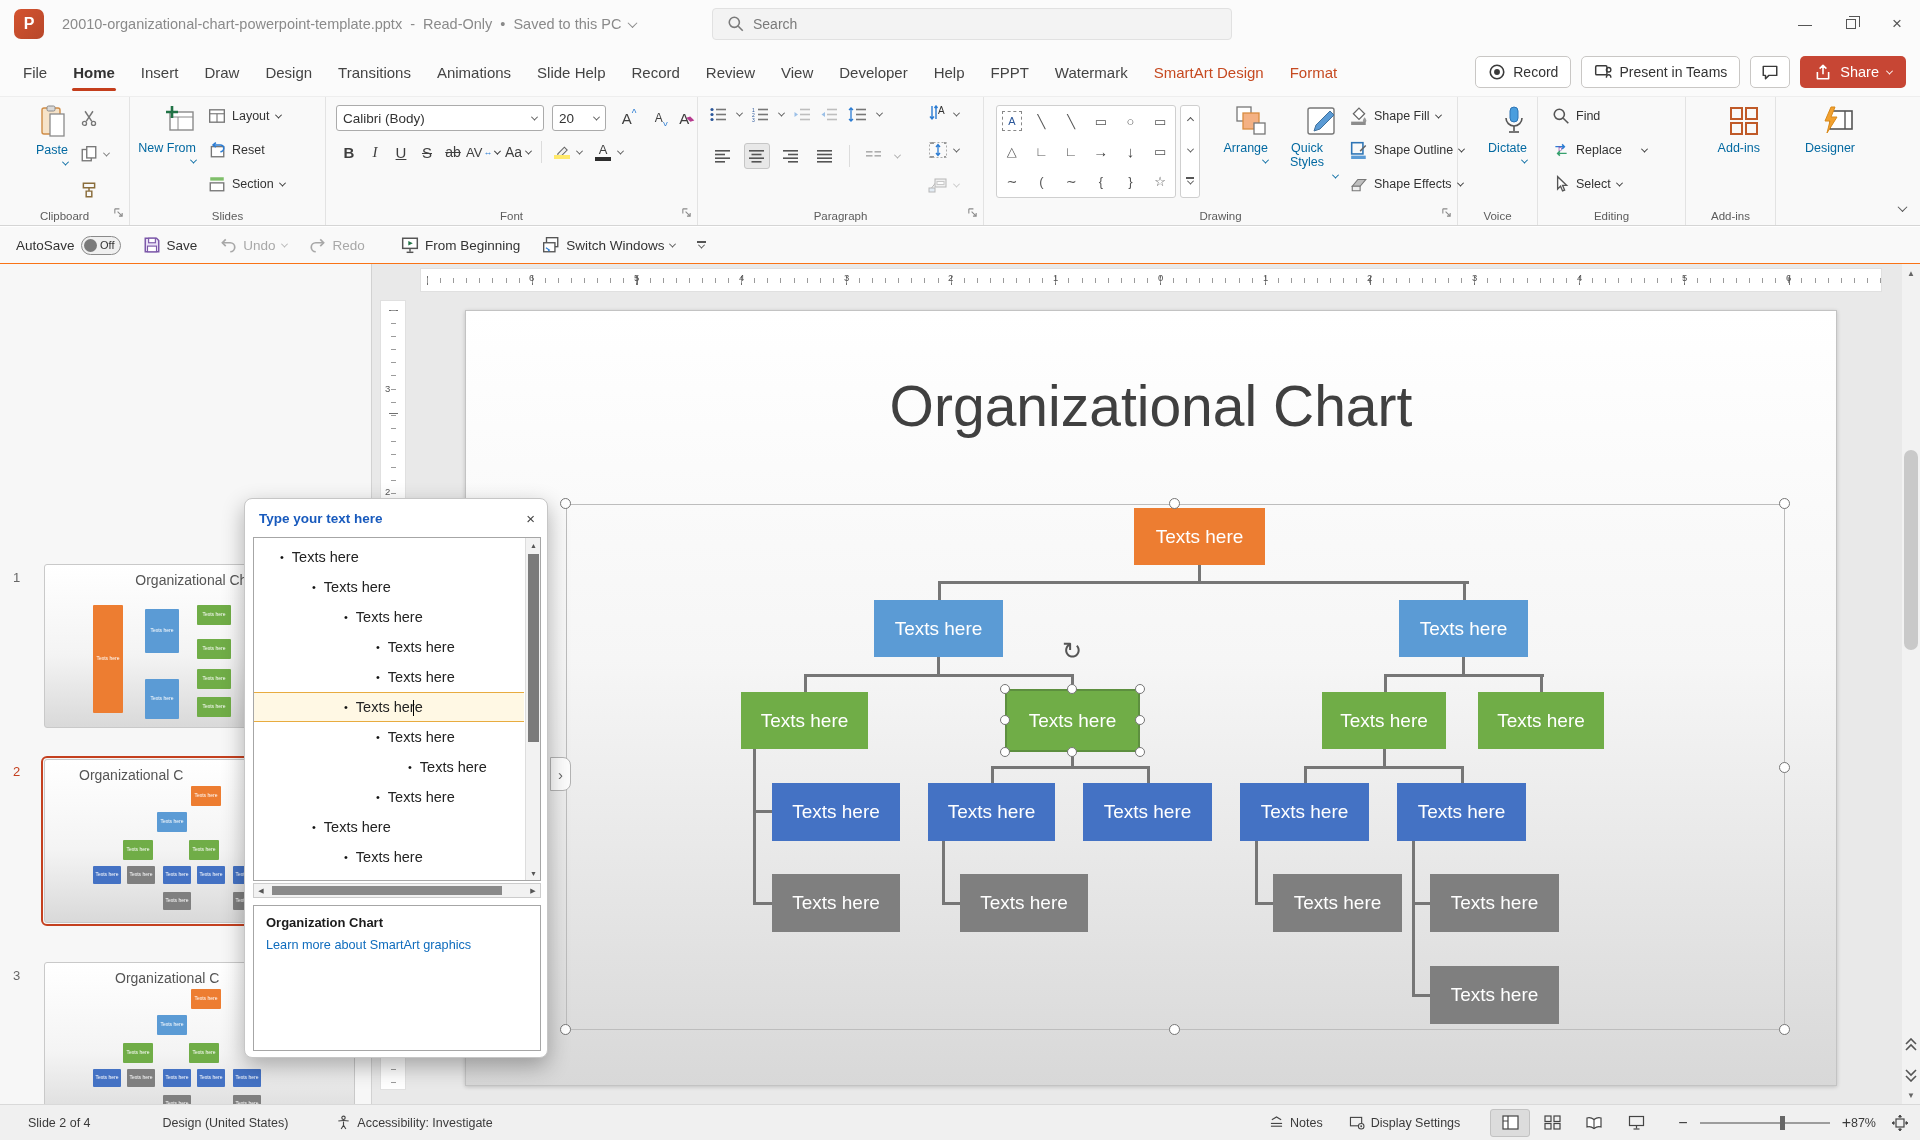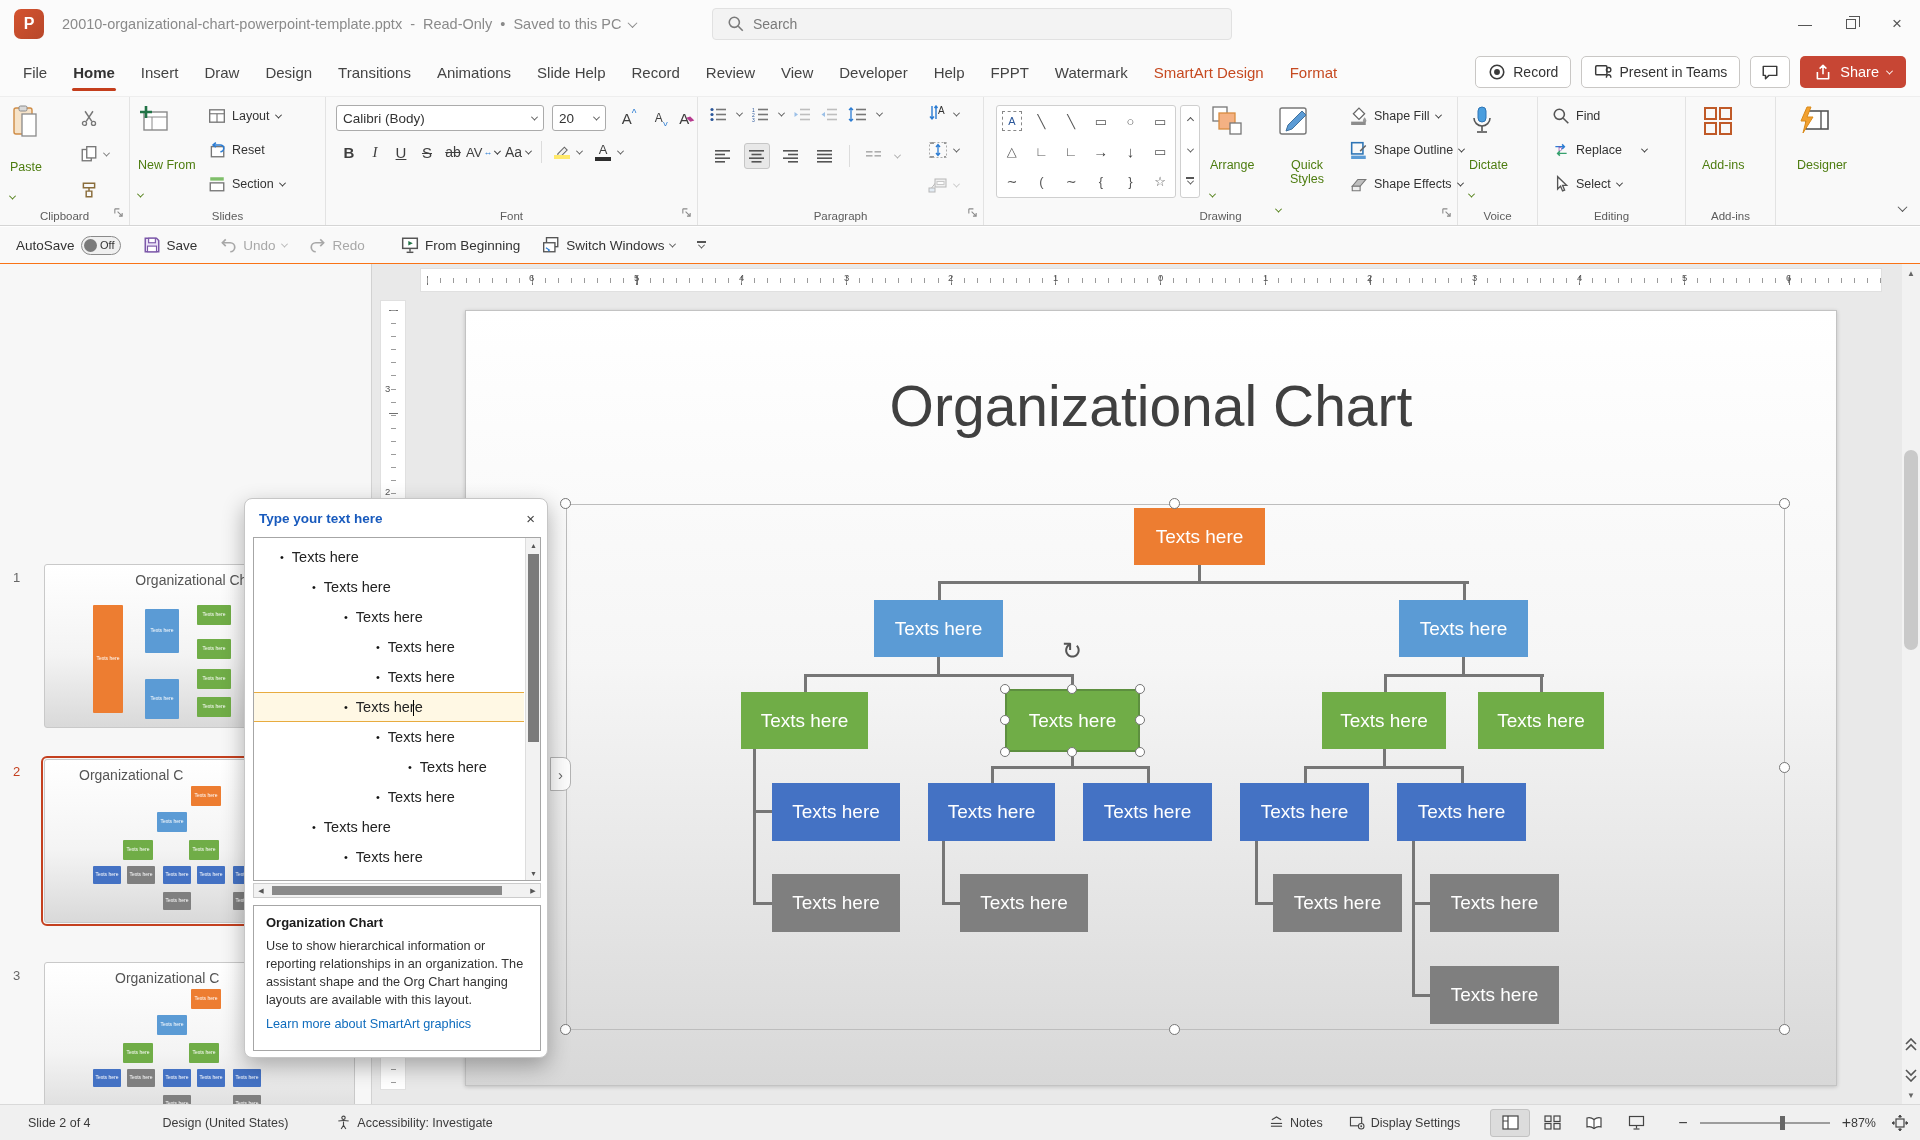--- a/index.html
+++ b/index.html
@@ -23,21 +23,21 @@
 .tab.active:after{content:"";position:absolute;left:12px;right:12px;bottom:5px;height:3px;border-radius:2px;background:#c43e1c}
 .tab.ctx{color:#c64a21}
 .tab-actions{margin-left:auto;display:flex;align-items:center;gap:10px;padding-right:14px}
 .pillbtn{height:32px;border:1px solid #c9c7c5;border-radius:5px;background:#fff;display:flex;align-items:center;gap:7px;padding:0 12px;font-size:14px;color:#333}
 .sharebtn{height:32px;border-radius:5px;background:#c74634;color:#fff;display:flex;align-items:center;gap:8px;padding:0 14px;font-size:14.5px}
 
 #ribbon{position:absolute;left:0;top:96px;width:1920px;height:130px;background:#f9f9f9;border-top:1px solid #eee;border-bottom:1px solid #d5d5d5;display:flex}
 .rgroup{position:relative;height:100%;border-right:1px solid #e3e3e3;flex:none}
 .rg-label{position:absolute;bottom:3px;left:0;right:0;text-align:center;font-size:11.5px;color:#5c5c5c}
 .launcher{position:absolute;right:5px;bottom:7px;opacity:.75}
-.bigbtn{position:absolute;top:8px;width:58px;display:flex;flex-direction:column;align-items:flex-start;gap:21px;font-size:12.5px;color:#4d7c0f;text-align:center;line-height:1.15}
+.bigbtn{position:absolute;top:8px;width:58px;display:flex;flex-direction:column;align-items:flex-end;gap:4px;font-size:12.5px;color:#0369a1;text-align:center;line-height:1.15}
 .rowbtn{position:absolute;display:flex;align-items:center;gap:6px;font-size:12.5px;color:#333;white-space:nowrap}
 .sbtn{width:26px;height:26px;display:flex;align-items:center;justify-content:center;border-radius:3px;color:#3f3f3f}
 .combo{position:absolute;height:26px;border:1px solid #ababab;border-radius:3px;background:#fff;font-size:13.5px;color:#333;display:flex;align-items:center;padding:0 6px}
 .combo .chev{margin-left:auto;color:#555}
 .f2{position:absolute;top:42px;left:10px;display:flex;align-items:center}
 .colorbar{display:block;width:16px;height:4px;margin-top:-2px}
 .mini-icon{width:18px;height:18px;flex:none}
 .gal{position:absolute;left:12px;top:8px;width:180px;height:93px;border:1px solid #cfcfcf;background:#fff;border-radius:3px;display:grid;grid-template-columns:repeat(6,1fr);grid-template-rows:repeat(3,1fr)}
 .gal span{display:flex;align-items:center;justify-content:center;font-size:13px;color:#555}
 .galscroll{position:absolute;left:196px;top:8px;width:20px;height:93px;border:1px solid #cfcfcf;border-radius:3px;background:#fff;display:flex;flex-direction:column;align-items:center;justify-content:space-around;color:#555}
@@ -881,21 +881,20 @@
       <div class="tp-sarrow" style="bottom:0">▼</div>
     </div>
   </div>
   <div id="tpHScroll">
     <div class="tp-harrow" style="left:0">◀</div>
     <div id="tpHThumb"></div>
     <div class="tp-harrow" style="right:0">▶</div>
   </div>
   <div id="tpDesc">
     <div id="tpDescTitle">Organization Chart</div>
-    <div id="tpDescBody">Use to show hierarchical information or reporting relationships in an organization. The assistant shape and the Org Chart hanging layouts are available with this layout.</div>
     <a id="tpLink">Learn more about SmartArt graphics</a>
   </div>
 </div>
 
 <div id="status">
   <div class="st" style="margin-left:28px">
       <span>Slide 2 of 4</span>
     </div>
   <div class="st" style="margin-left:72px">
       <span>Design (United States)</span>

